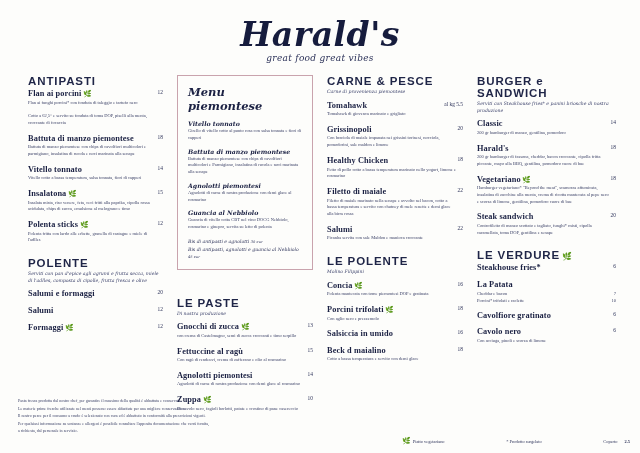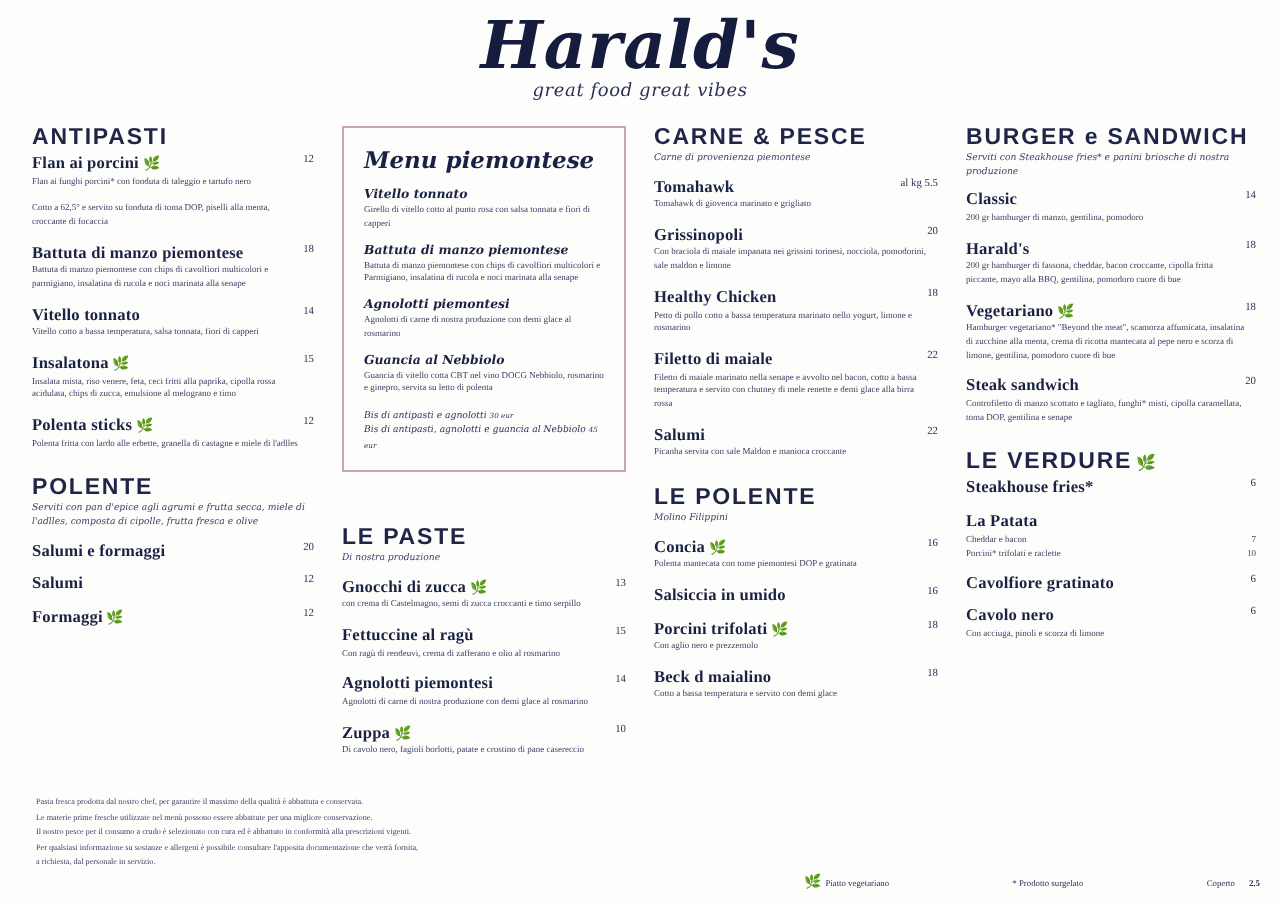--- a/index.html
+++ b/index.html
@@ -3,21 +3,21 @@
 <meta charset="utf-8">
 <style>
   * { box-sizing: border-box; margin: 0; padding: 0; }
   html, body {
     width: 640px; height: 453px;
     background: #fdfdfb;
     font-family: "Liberation Serif", serif;
     color: #1f2547;
     overflow: hidden;
   }
-  .page { position: relative; width: 640px; height: 453px; padding: 0; }
+  .page { position: relative; width: 640px; height: 453px; padding: 12px; }
 
   
   .header { text-align: center; padding-top: 6px; }
   .logo {
     font-family: "DejaVu Serif", serif;
     font-style: italic;
     font-weight: 700;
     font-size: 33px;
     letter-spacing: 0.5px;
     color: #161c3d;
@@ -360,30 +360,30 @@
         <div id="polente-list">
             <div class="item">
               <div class="item-head">
                 <div class="item-name">Concia<span class="leaf">🌿</span></div>
                 <div class="item-price">16</div>
               </div>
               <div class="item-desc">Polenta mantecata con tome piemontesi DOP e gratinata</div>
             </div>
             <div class="item">
               <div class="item-head">
+                <div class="item-name">Porcini trifolati<span class="leaf">🌿</span></div>
+                <div class="item-price">18</div>
+              </div>
+              <div class="item-desc">Con aglio nero e prezzemolo</div>
+            </div>
+            <div class="item">
+              <div class="item-head">
                 <div class="item-name">Salsiccia in umido</div>
                 <div class="item-price">16</div>
               </div>
-            </div>
-            <div class="item">
-              <div class="item-head">
-                <div class="item-name">Porcini trifolati<span class="leaf">🌿</span></div>
-                <div class="item-price">18</div>
-              </div>
-              <div class="item-desc">Con aglio nero e prezzemolo</div>
             </div>
             <div class="item">
               <div class="item-head">
                 <div class="item-name">Beck d maialino</div>
                 <div class="item-price">18</div>
               </div>
               <div class="item-desc">Cotto a bassa temperatura e servito con demi glace</div>
             </div>
           </div>
       </div>

